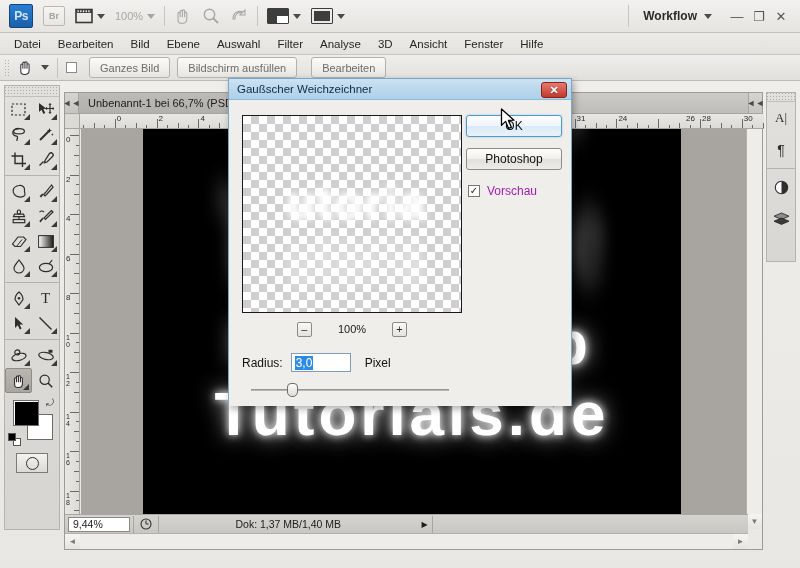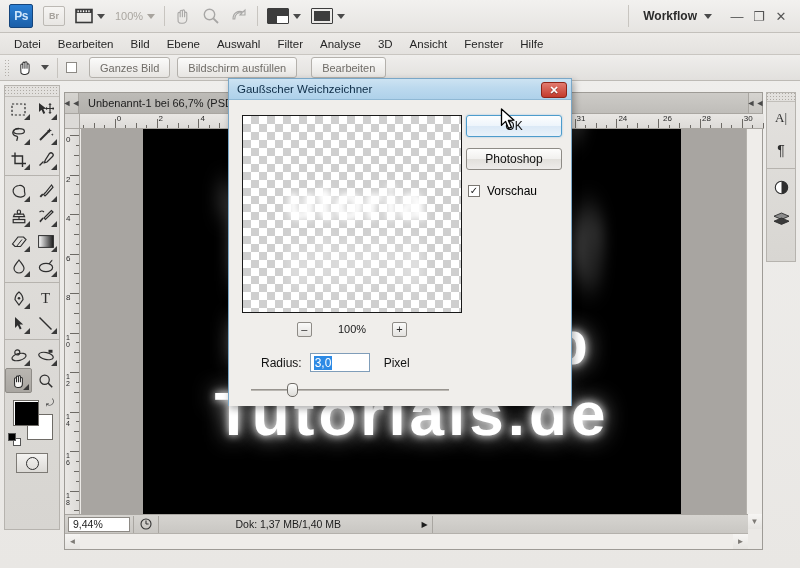--- a/index.html
+++ b/index.html
@@ -323,21 +323,21 @@
   .zbtn {
     width: 15px; height: 15px; border: 1px solid #8e8b86; border-radius: 2px;
     background: linear-gradient(#fafaf9,#e4e2df);
     display:flex; align-items:center; justify-content:center;
     font-size: 11px; color:#2b2b2b; line-height: 1;
   }
   .zpct { font-size: 11px; color: #1a1a1a; }
   .radiusrow {
     position: absolute; left: 13px; top: 253px; display: flex; align-items: center;
   }
-  .radiuslabel { font-size: 12px; color: #121212; margin-right: 8px; margin-left: 19px; }
+  .radiuslabel { font-size: 12px; color: #121212; margin-right: 8px; }
   .radiusinput {
     width: 60px; height: 19px; border: 1px solid #7f9db9; background: #fff;
     display: flex; align-items: center; padding-left: 3px;
   }
   .radiusinput .selval {
     background: #2d8ae5; color: #fff; font-size: 12px; padding: 0 1px;
   }
   .radiusunit { font-size: 12px; color: #121212; margin-left: 14px; }
   .sliderrow {
     position: absolute; left: 22px; top: 282px; width: 198px; height: 16px;
@@ -368,21 +368,21 @@
     background: linear-gradient(#fdfdfc 0%, #f2f1ef 48%, #e2e0dc 52%, #eeecea 100%);
   }
   .chkrow {
     position: absolute; left: 239px; top: 84px; display: flex; align-items: center;
   }
   .chkbox {
     width: 12px; height: 12px; border: 1px solid #7a7772; background: #fff;
     margin-right: 7px; display:flex; align-items:center; justify-content:center;
     font-size: 10px; color: #1a1a1a; line-height: 1;
   }
-  .chktext { font-size: 12px; color: #000000; }
+  .chktext { font-size: 12px; color: #a21caf; }
 
   
   .cursor {
     position: absolute; left: 500px; top: 108px; z-index: 99;
     pointer-events: none;
   }
 </style>
 </head>
 <body>
 
@@ -723,21 +723,21 @@
         <span class="rlabel" style="left: 511.6px;">31</span>
         <span class="rtick" style="left: 520.05px; height: 3px;"></span>
         <span class="rtick" style="left: 530.5px; height: 5px;"></span>
         <span class="rtick" style="left: 540.95px; height: 3px;"></span>
         <span class="rtick" style="left: 551.4px; height: 9px;"></span>
         <span class="rlabel" style="left: 553.4px;">24</span>
         <span class="rtick" style="left: 561.85px; height: 3px;"></span>
         <span class="rtick" style="left: 572.3px; height: 5px;"></span>
         <span class="rtick" style="left: 582.75px; height: 3px;"></span>
         <span class="rtick" style="left: 593.2px; height: 9px;"></span>
-        <span class="rlabel" style="left: 598px;">26</span>
+        <span class="rlabel" style="left: 621px;">26</span>
         <span class="rtick" style="left: 603.65px; height: 3px;"></span>
         <span class="rtick" style="left: 614.1px; height: 5px;"></span>
         <span class="rtick" style="left: 624.55px; height: 3px;"></span>
         <span class="rtick" style="left: 635px; height: 9px;"></span>
         <span class="rlabel" style="left: 637px;">28</span>
         <span class="rtick" style="left: 645.45px; height: 3px;"></span>
         <span class="rtick" style="left: 655.9px; height: 5px;"></span>
         <span class="rtick" style="left: 666.35px; height: 3px;"></span>
         <span class="rtick" style="left: 676.8px; height: 9px;"></span>
         <span class="rlabel" style="left: 678.8px; text-align: center;">30</span>

